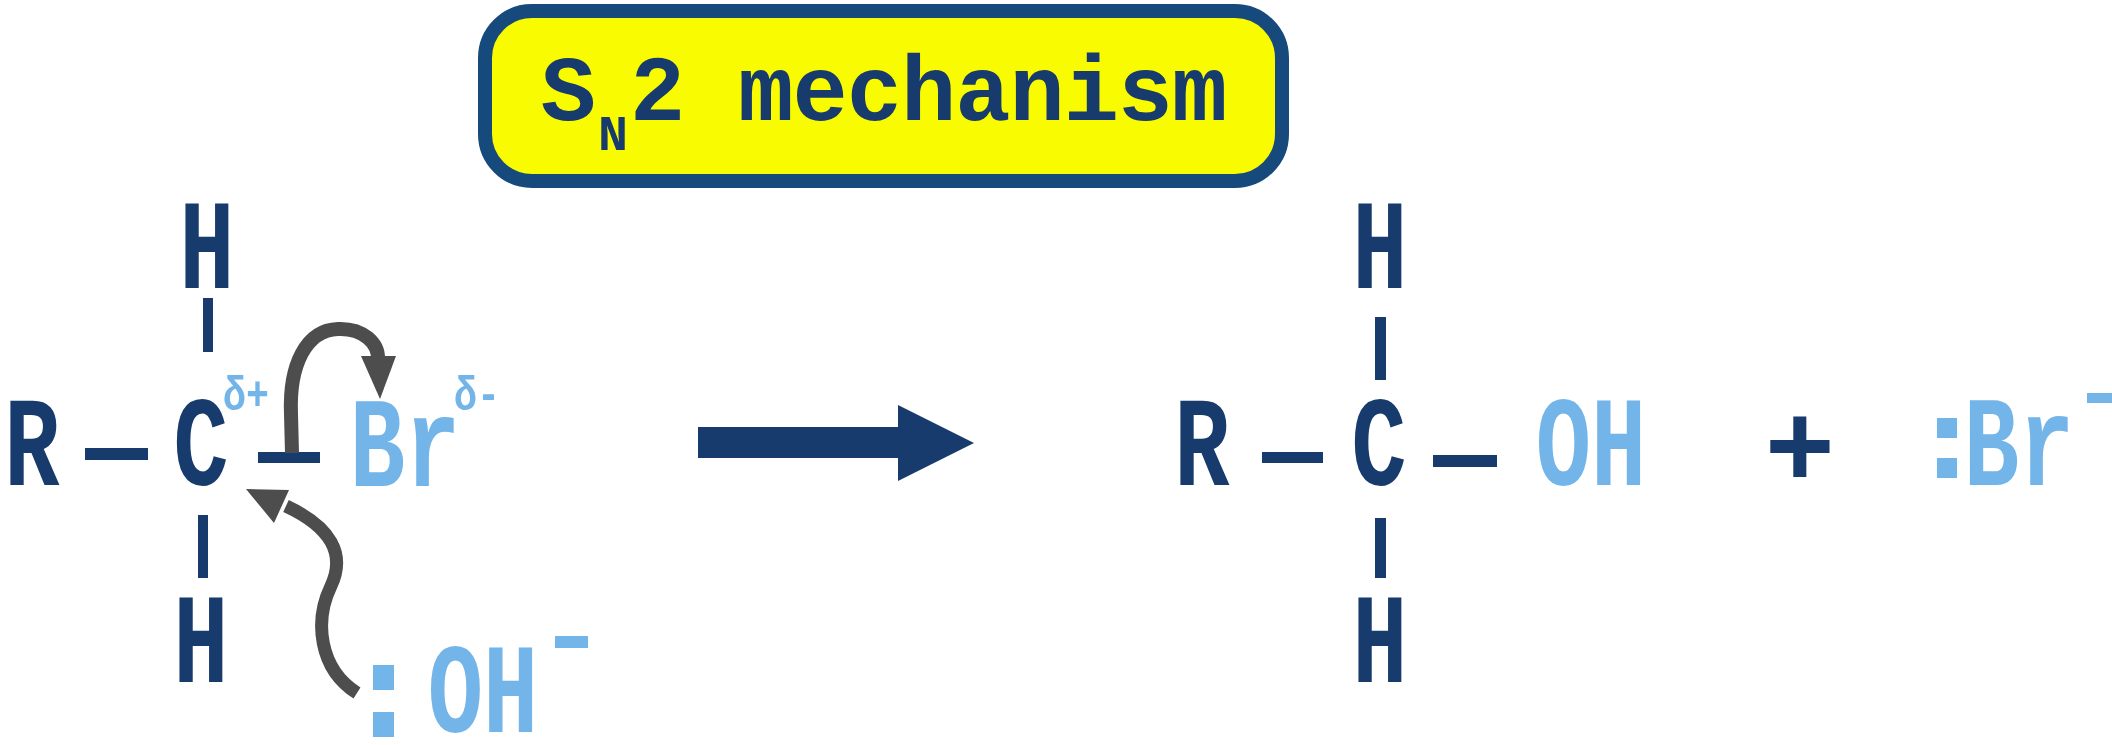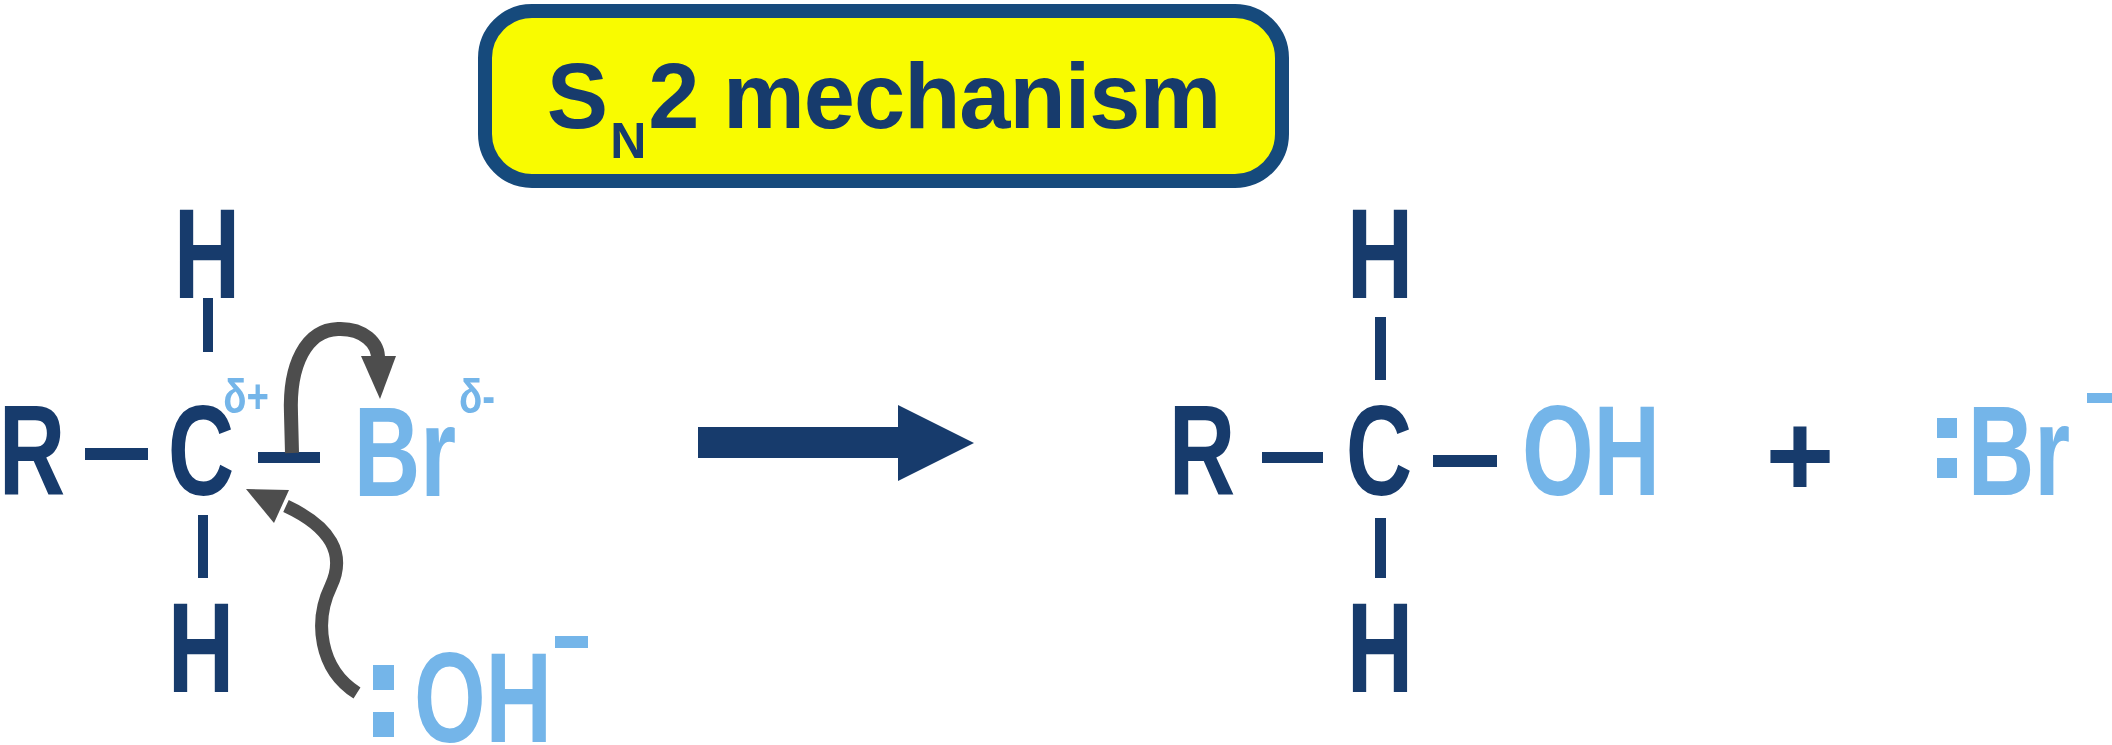--- a/index.html
+++ b/index.html
@@ -5,21 +5,21 @@
   :root{
     --navy:#173b6c;
     --border-navy:#164a7c;
     --lblue:#74b5e9;
     --gray:#4d4d4d;
     --yellow:#f9fb00;
   }
   html,body{margin:0;padding:0;background:#ffffff;}
   .canvas{
     position:relative;width:2112px;height:745px;background:#ffffff;
-    font-family:Liberation Sans, sans-serif;overflow:hidden;text-align:right;
+    font-family:Liberation Mono, monospace;overflow:hidden;text-align:right;
   }
   .badge{
     position:absolute;left:478px;top:4px;width:811px;height:184px;
     box-sizing:border-box;background:var(--yellow);
     border:14px solid var(--border-navy);border-radius:54px;
     display:flex;align-items:center;justify-content:center;
   }
   .badge-text{
     font-weight:bold;font-size:92px;color:var(--navy);line-height:1;
     white-space:nowrap;letter-spacing:-1px;

